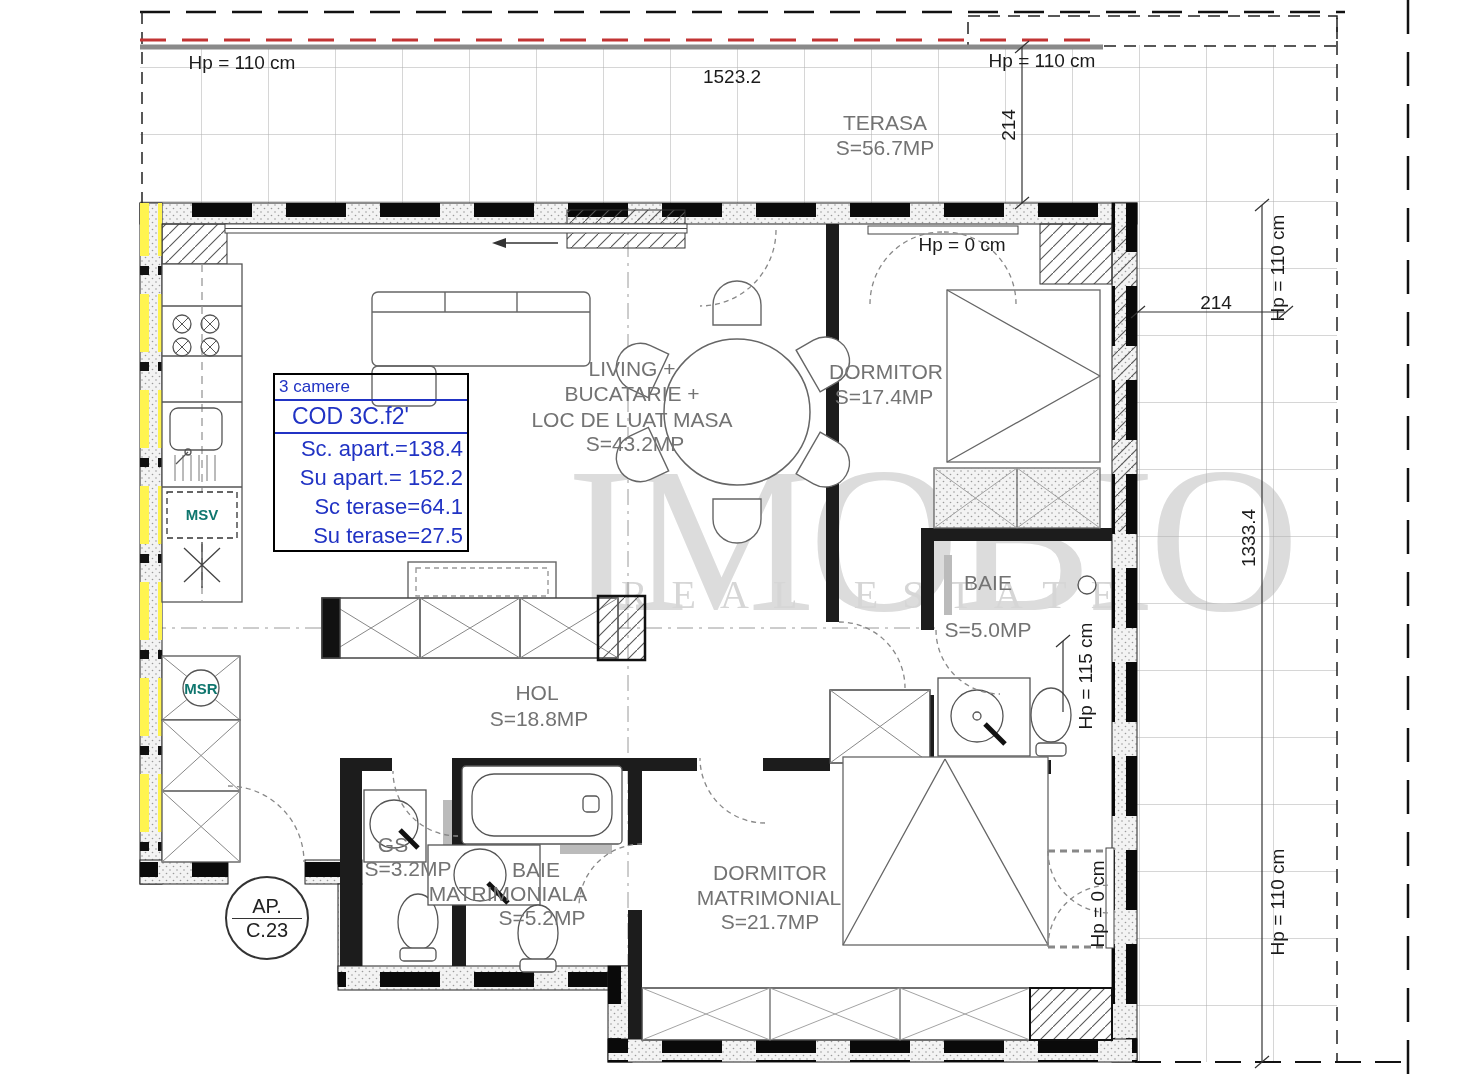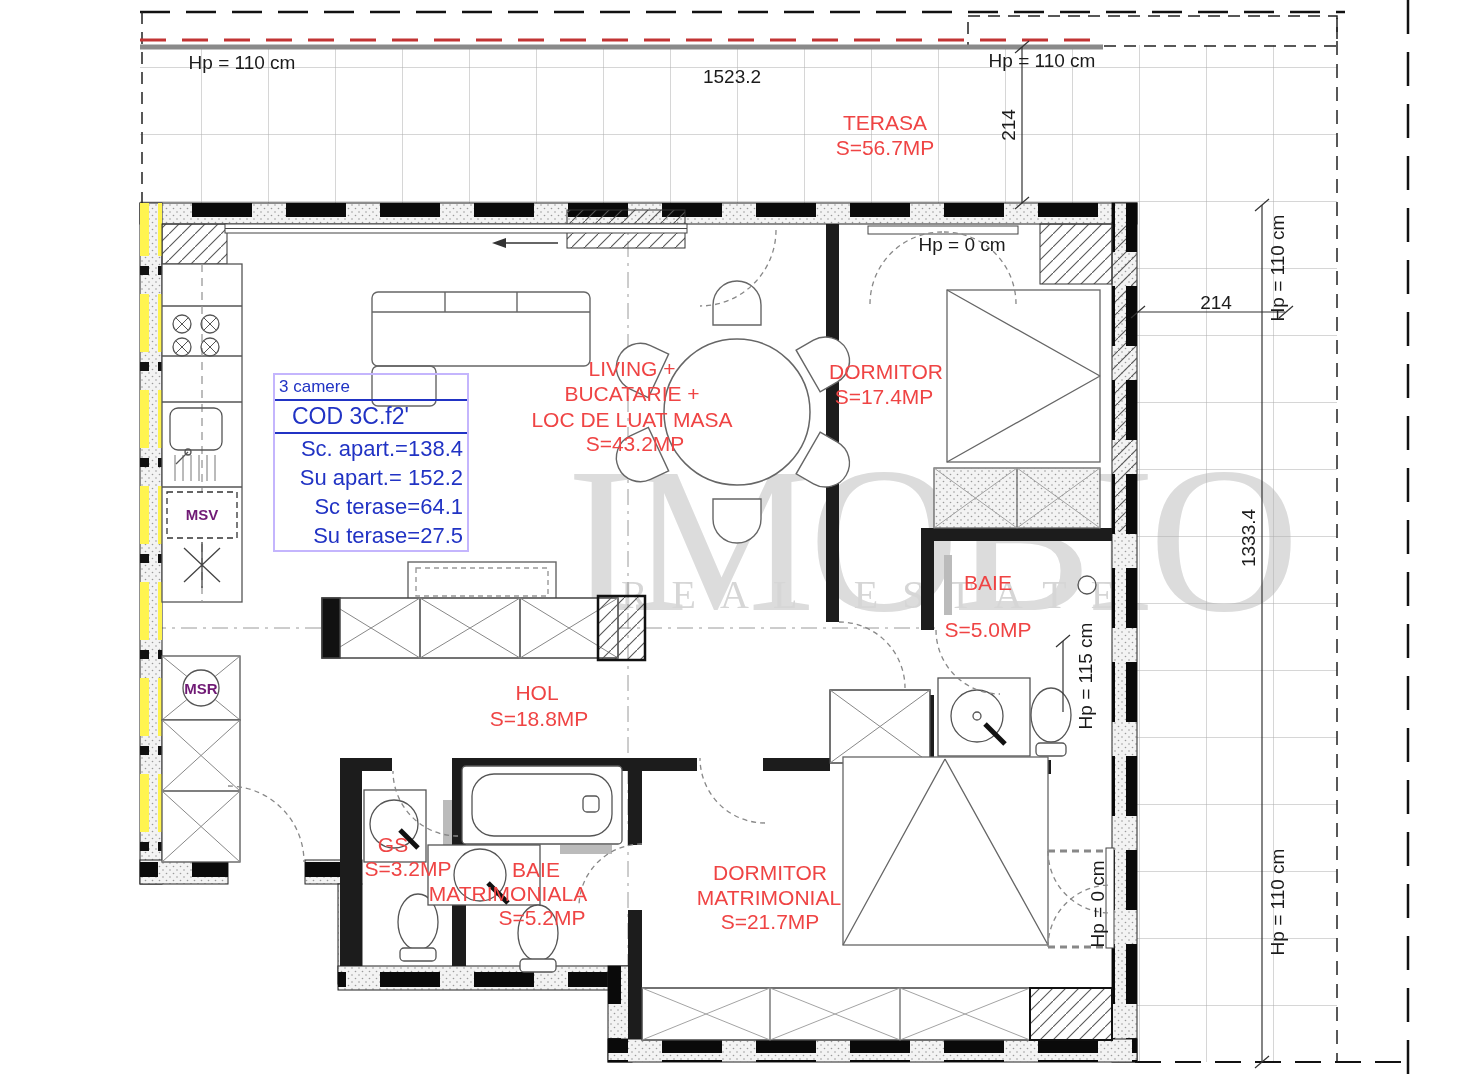--- a/index.html
+++ b/index.html
@@ -1,30 +1,30 @@
 <!DOCTYPE html>
 <html><head>
 <meta charset="utf-8">
 <style>
   html,body{margin:0;padding:0;background:#fff;}
   #plan{position:relative;width:1482px;height:1080px;background:#fff;overflow:hidden;
         font-family:"Liberation Sans",sans-serif;}
   .lbl{position:absolute;transform:translate(-50%,-50%);white-space:nowrap;line-height:1;}
   .rot{transform:translate(-50%,-50%) rotate(-90deg);}
-  .blue{color:#ef4444;font-size:21px;font-weight:500;}
+  .blue{color:#737373;font-size:21px;font-weight:500;}
   .dim{color:#1b1b1b;font-size:19px;font-weight:500;}
-  .small{font-size:15px;font-weight:bold;color:#701a75;}
+  .small{font-size:15px;font-weight:bold;color:#0f766e;}
   #watermark{position:absolute;left:930px;top:540px;transform:translate(-50%,-50%);
      font-family:"Liberation Serif",serif;font-size:208px;color:#dcdcdc;letter-spacing:-6px;z-index:1;}
   #watermark2{position:absolute;left:880px;top:594px;transform:translate(-50%,-50%);
      font-family:"Liberation Serif",serif;font-size:40px;color:#d6d6d6;letter-spacing:24px;z-index:1;}
   svg{position:absolute;left:0;top:0;z-index:2;}
   .txt{z-index:3;}
   #infobox{position:absolute;left:273px;top:373px;width:192px;z-index:3;
-     border:2px solid #c4b5fd;color:#2133c4;background:transparent;}
+     border:2px solid #000000;color:#2133c4;background:transparent;}
   #infobox .r1{font-size:17px;padding:2px 4px;border-bottom:2px solid #2133c4;}
   #infobox .r2{font-size:23px;padding:2px 17px;border-bottom:2px solid #2133c4;}
   #infobox .r{font-size:22px;padding:2px 4px 1px;text-align:right;}
   #badge{position:absolute;left:225px;top:876px;width:80px;height:80px;border:2px solid #333;
      border-radius:50%;z-index:3;display:flex;flex-direction:column;align-items:center;
      justify-content:center;color:#222;font-size:20px;background:transparent;}
   #badge .b2{border-top:1.5px solid #333;width:70px;text-align:center;}
   #badge .b1{width:70px;text-align:center;}
 </style>
 </head>
@@ -332,14 +332,18 @@
 
   <div id="infobox">
     <div class="r1">3 camere</div>
     <div class="r2">COD  3C.f2'</div>
     <div class="r">Sc. apart.=138.4</div>
     <div class="r">Su apart.= 152.2</div>
     <div class="r">Sc terase=64.1</div>
     <div class="r">Su terase=27.5</div>
   </div>
 
+  <div id="badge">
+    <div class="b1">AP.</div>
+    <div class="b2">C.23</div>
+  </div>
 
 </div>
 
 </body></html>

